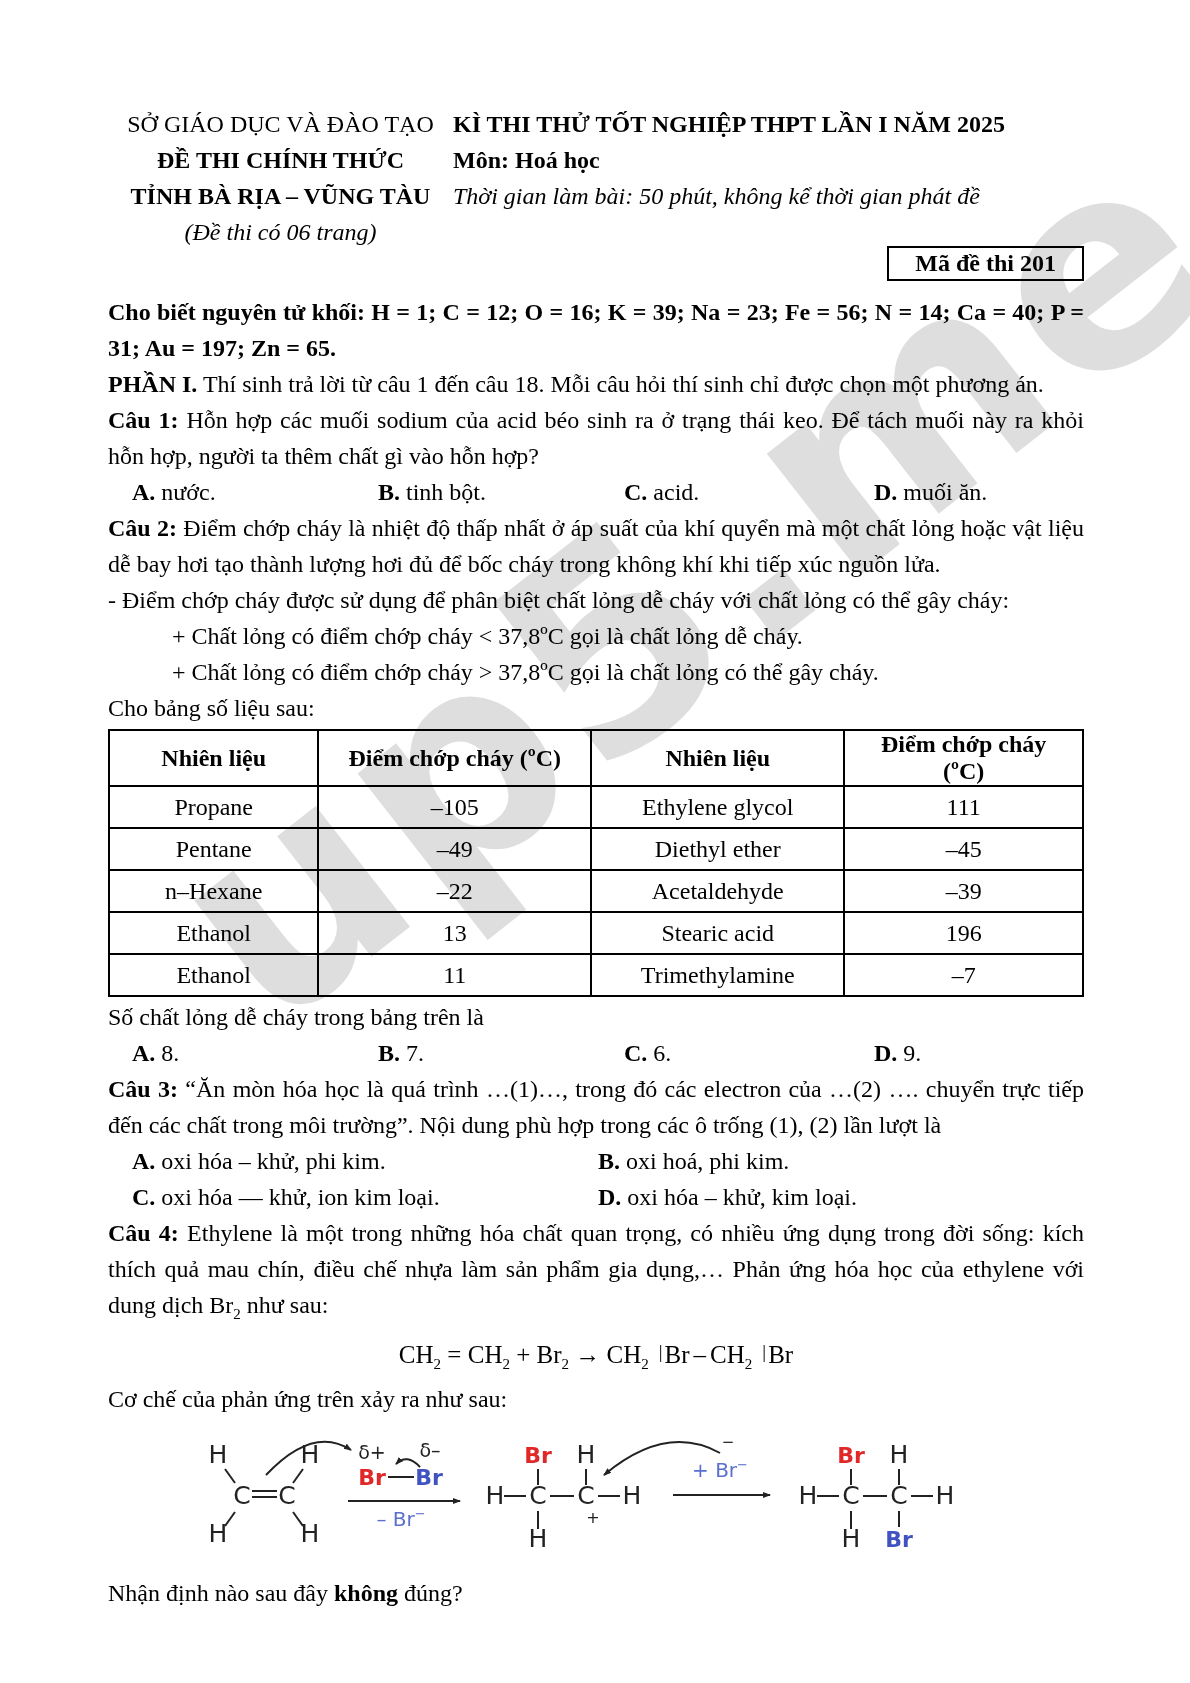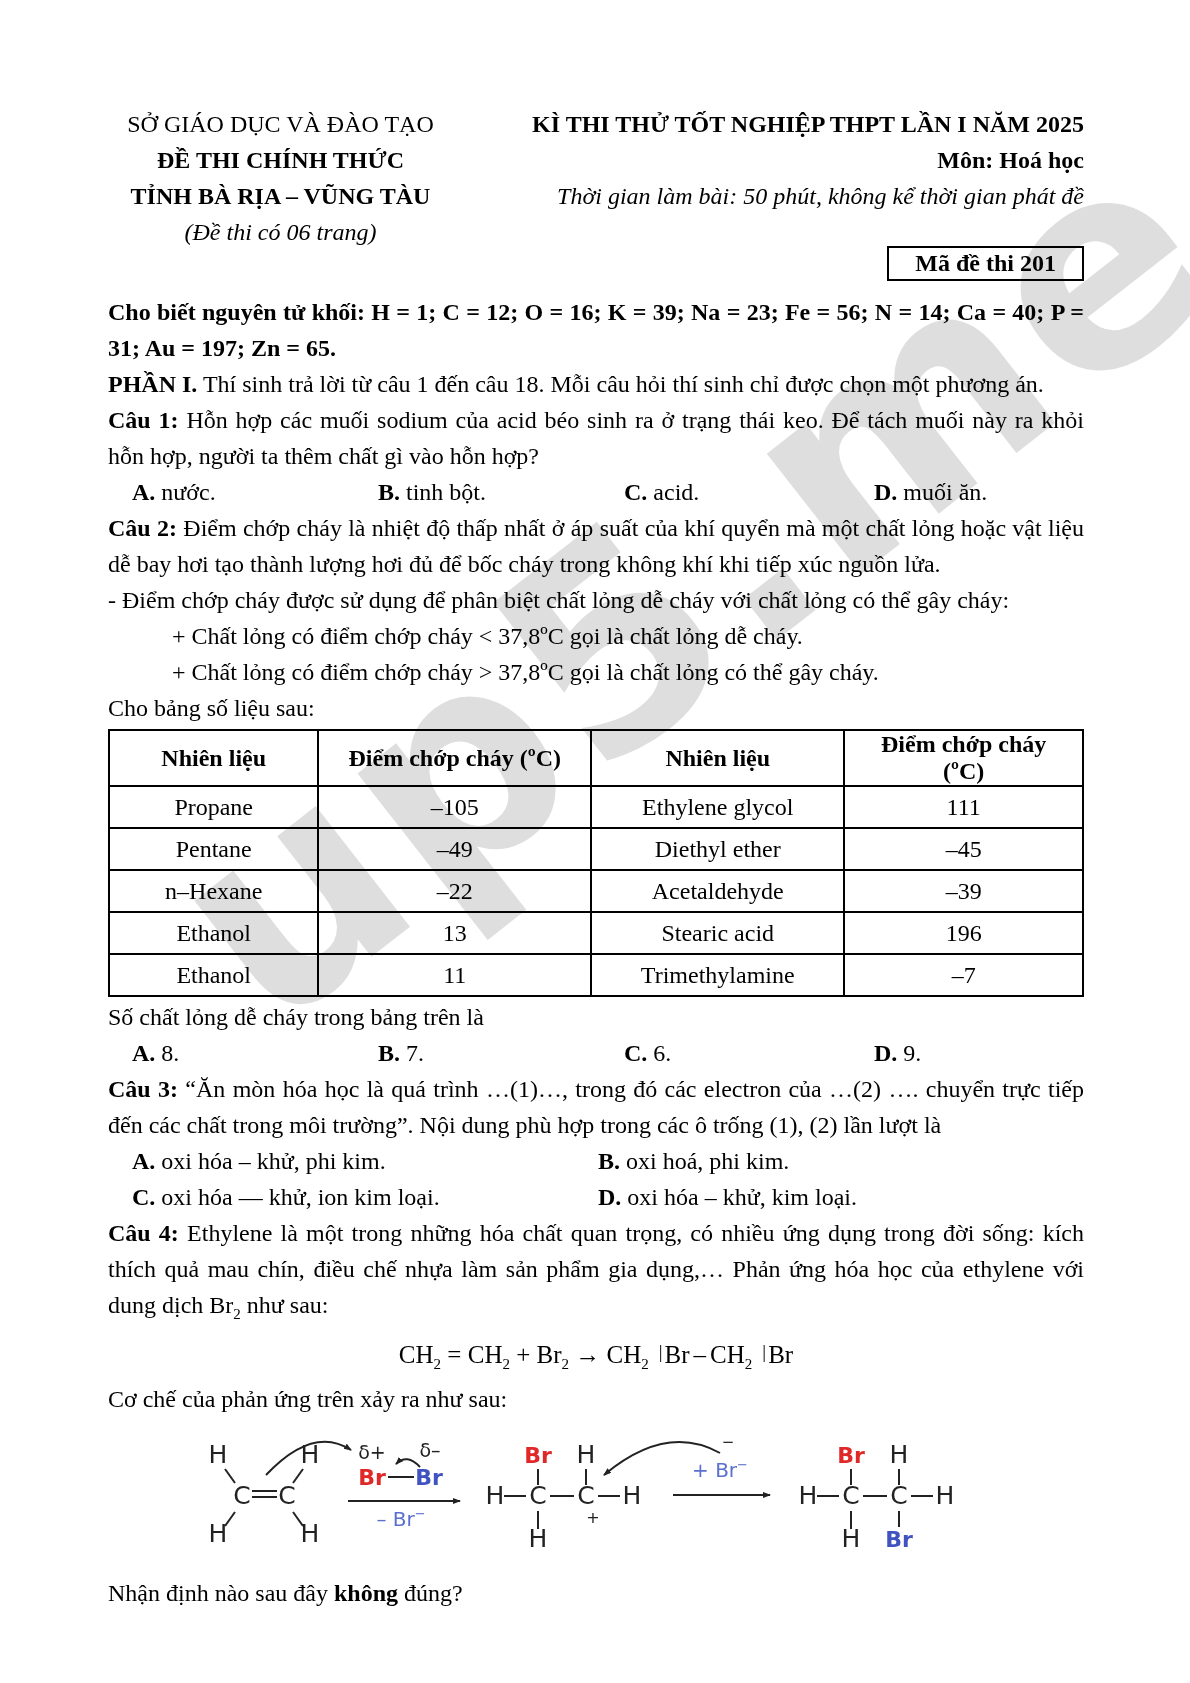--- a/index.html
+++ b/index.html
@@ -11,21 +11,21 @@
     position:absolute; left:110px; top:500px; width:960px; text-align:center;
     font-family:"DejaVu Sans", sans-serif; font-weight:bold; font-size:280px;
     color:#c4c4c4; opacity:0.55; transform:rotate(-38deg); letter-spacing:6px;
     z-index:0; pointer-events:none; white-space:nowrap;
   }
   .page { position:relative; z-index:1; padding:106px 106px 0 108px; }
   .bold { font-weight:bold; }
   .italic { font-style:italic; }
   .header { display:flex; line-height:36px; }
   .h-left { width:345px; text-align:center; }
-  .h-right { flex:1; text-align:right; }
+  .h-right { flex:1; text-align:left; }
   .code-row { text-align:right; margin-top:-4px; height:48px; }
   .code-box { display:inline-block; border:2px solid #000; padding:2px 26px; font-weight:bold; }
   p { margin:0; text-align:justify; line-height:36px; }
   .noj { text-align:left; }
   .indent-plus { padding-left:64px; text-align:left; }
   .opts4 { display:grid; grid-template-columns:233px 233px 237px auto; padding-left:24px; line-height:36px;gap:13px; }
   .opts2 { display:grid; grid-template-columns:466px auto; padding-left:24px; line-height:36px; }
   table { border-collapse:collapse; width:100%; margin:3px 0 2px 0; }
   th, td { border:2px solid #000; text-align:center; height:40px; padding:0 20px; }
   .equation { text-align:center; line-height:30px; margin:8px 0 2px 0; font-size:25px; }

